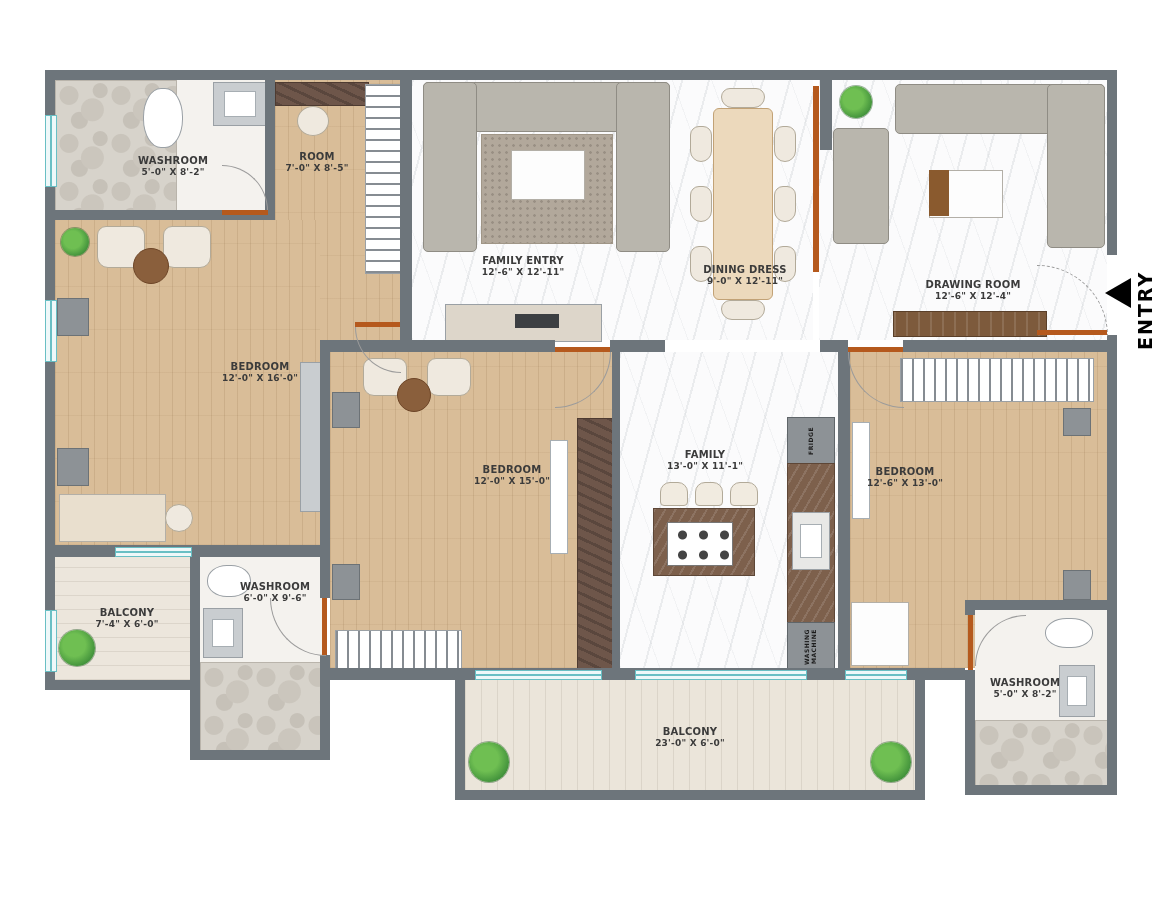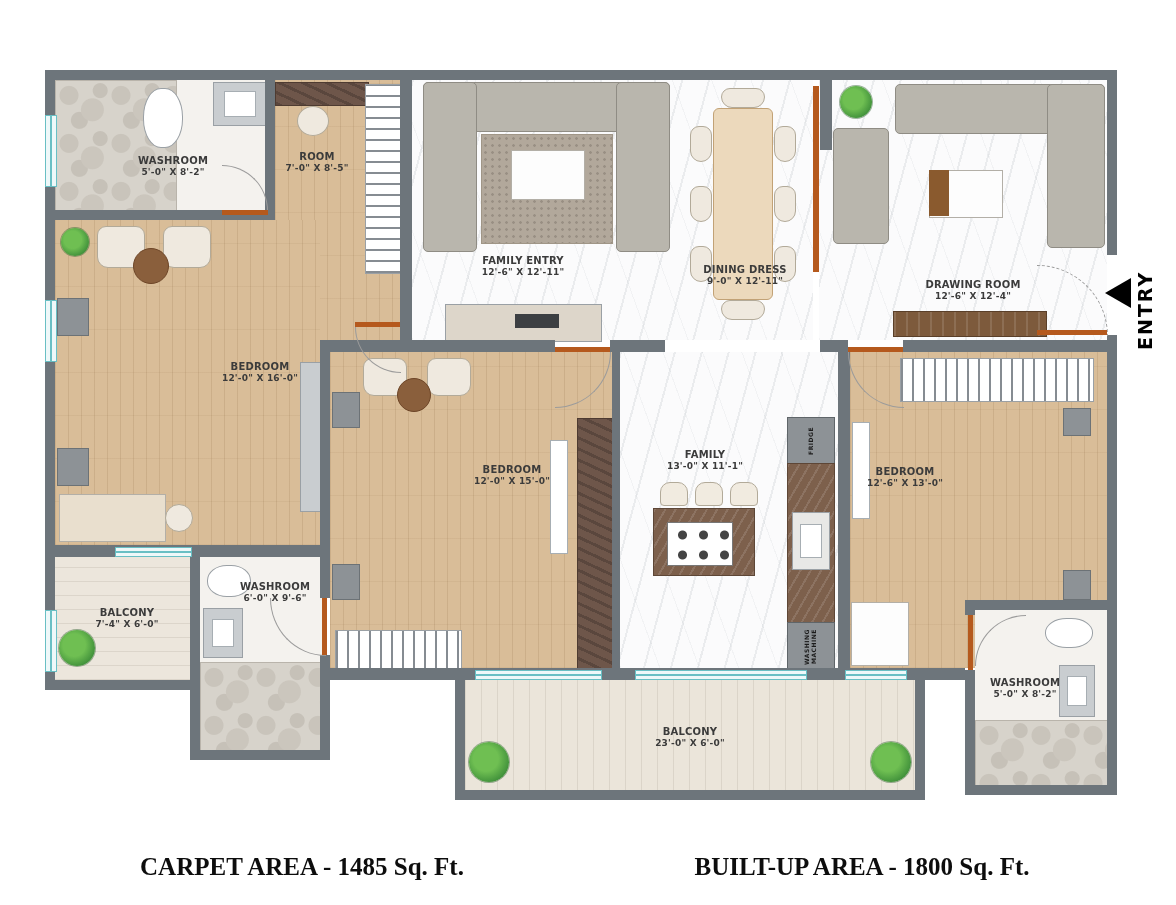--- a/index.html
+++ b/index.html
@@ -278,15 +278,13 @@
     <div class="rlabel" style="left:230px;top:522px;"><span>WASHROOM</span><span class="dims">6'-0" X 9'-6"</span></div>
     <div class="rlabel" style="left:645px;top:667px;"><span>BALCONY</span><span class="dims">23'-0" X 6'-0"</span></div>
     <div class="rlabel" style="left:980px;top:618px;"><span>WASHROOM</span><span class="dims">5'-0" X 8'-2"</span></div>
   </div>
 
   <div class="entry-wrap">
     <div class="entry-arrow"></div>
     <div class="entry-text">ENTRY</div>
   </div>
 
-  <div class="footer-label" style="left:302px;top:867px;">CARPET AREA - 1485 Sq. Ft.</div>
-  <div class="footer-label" style="left:862px;top:867px;">BUILT-UP AREA - 1800 Sq. Ft.</div>
 </div>
 
 </body></html>

